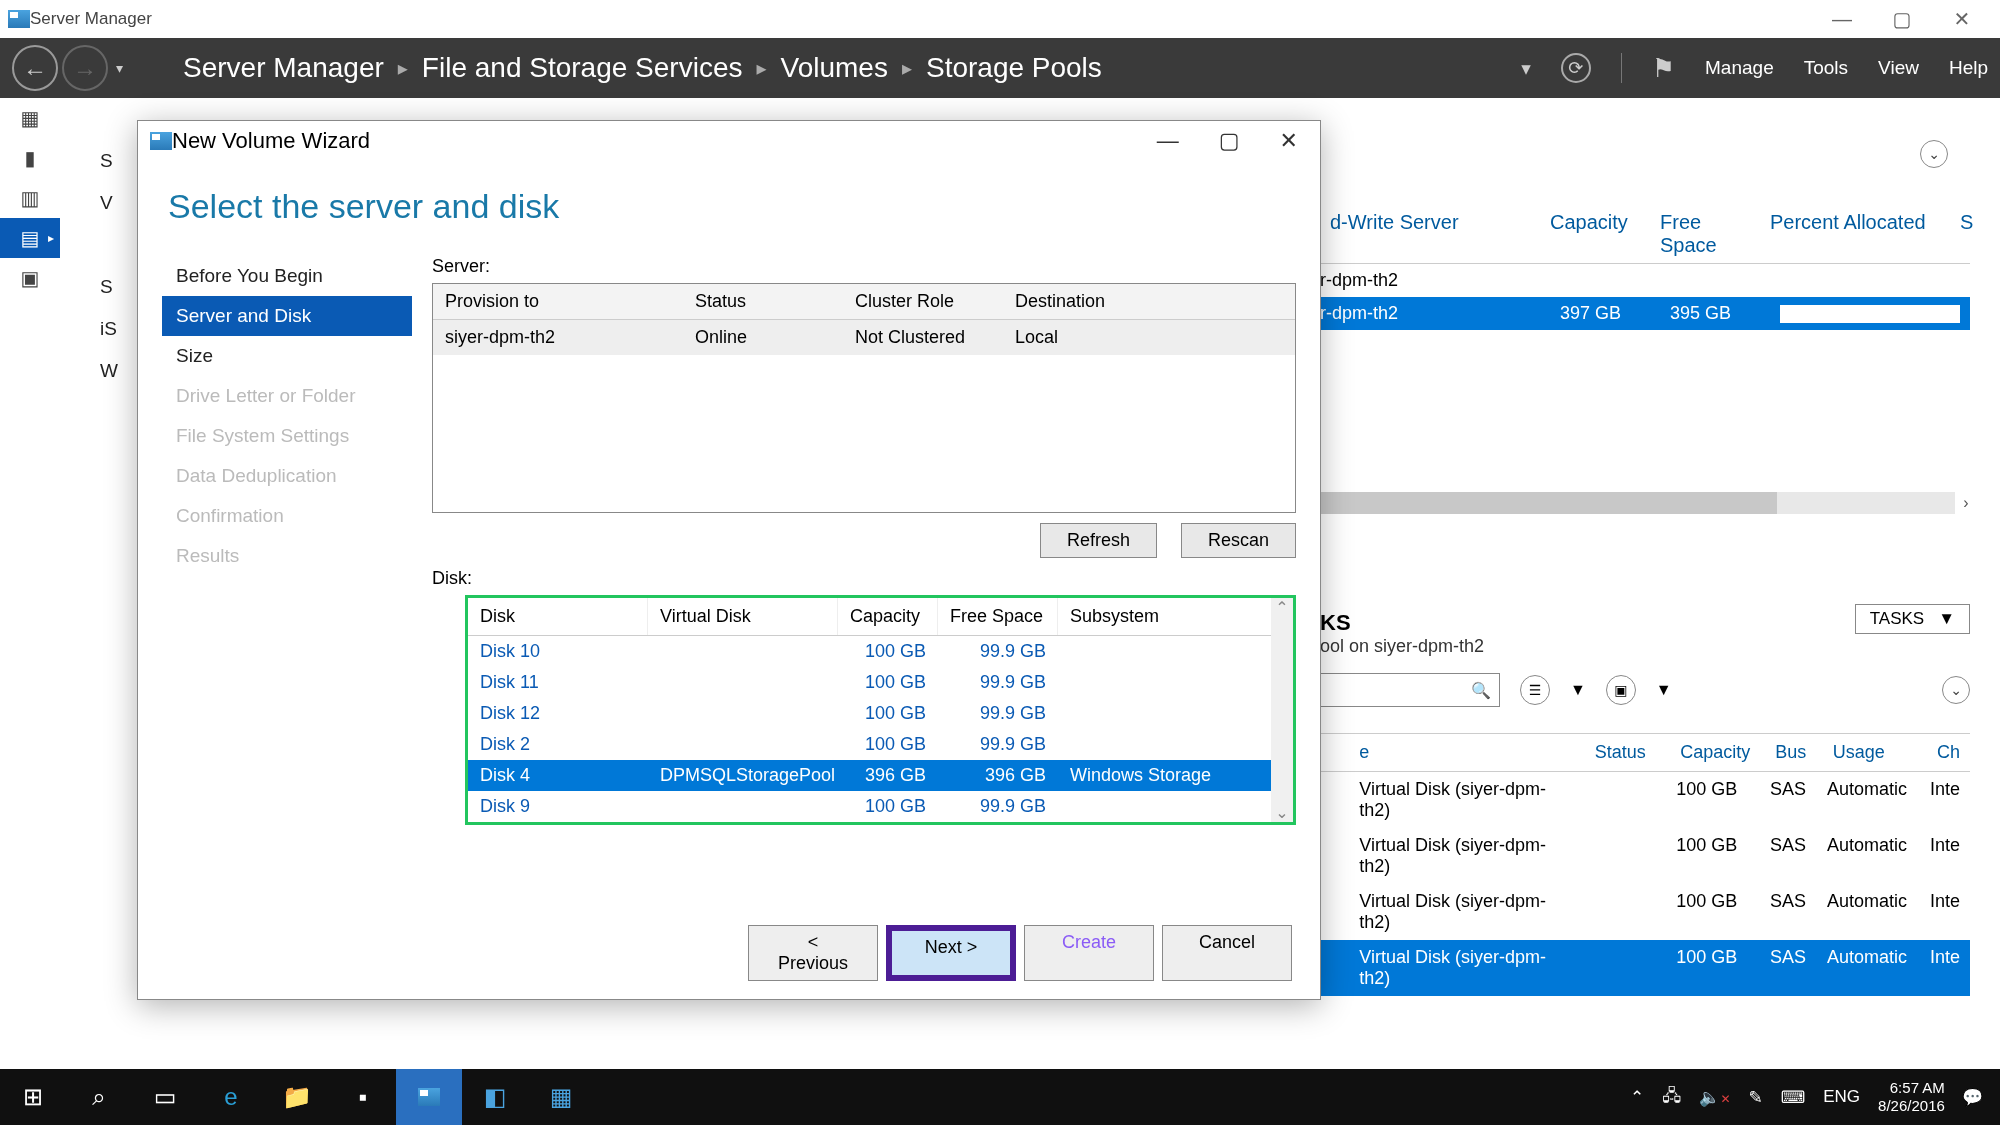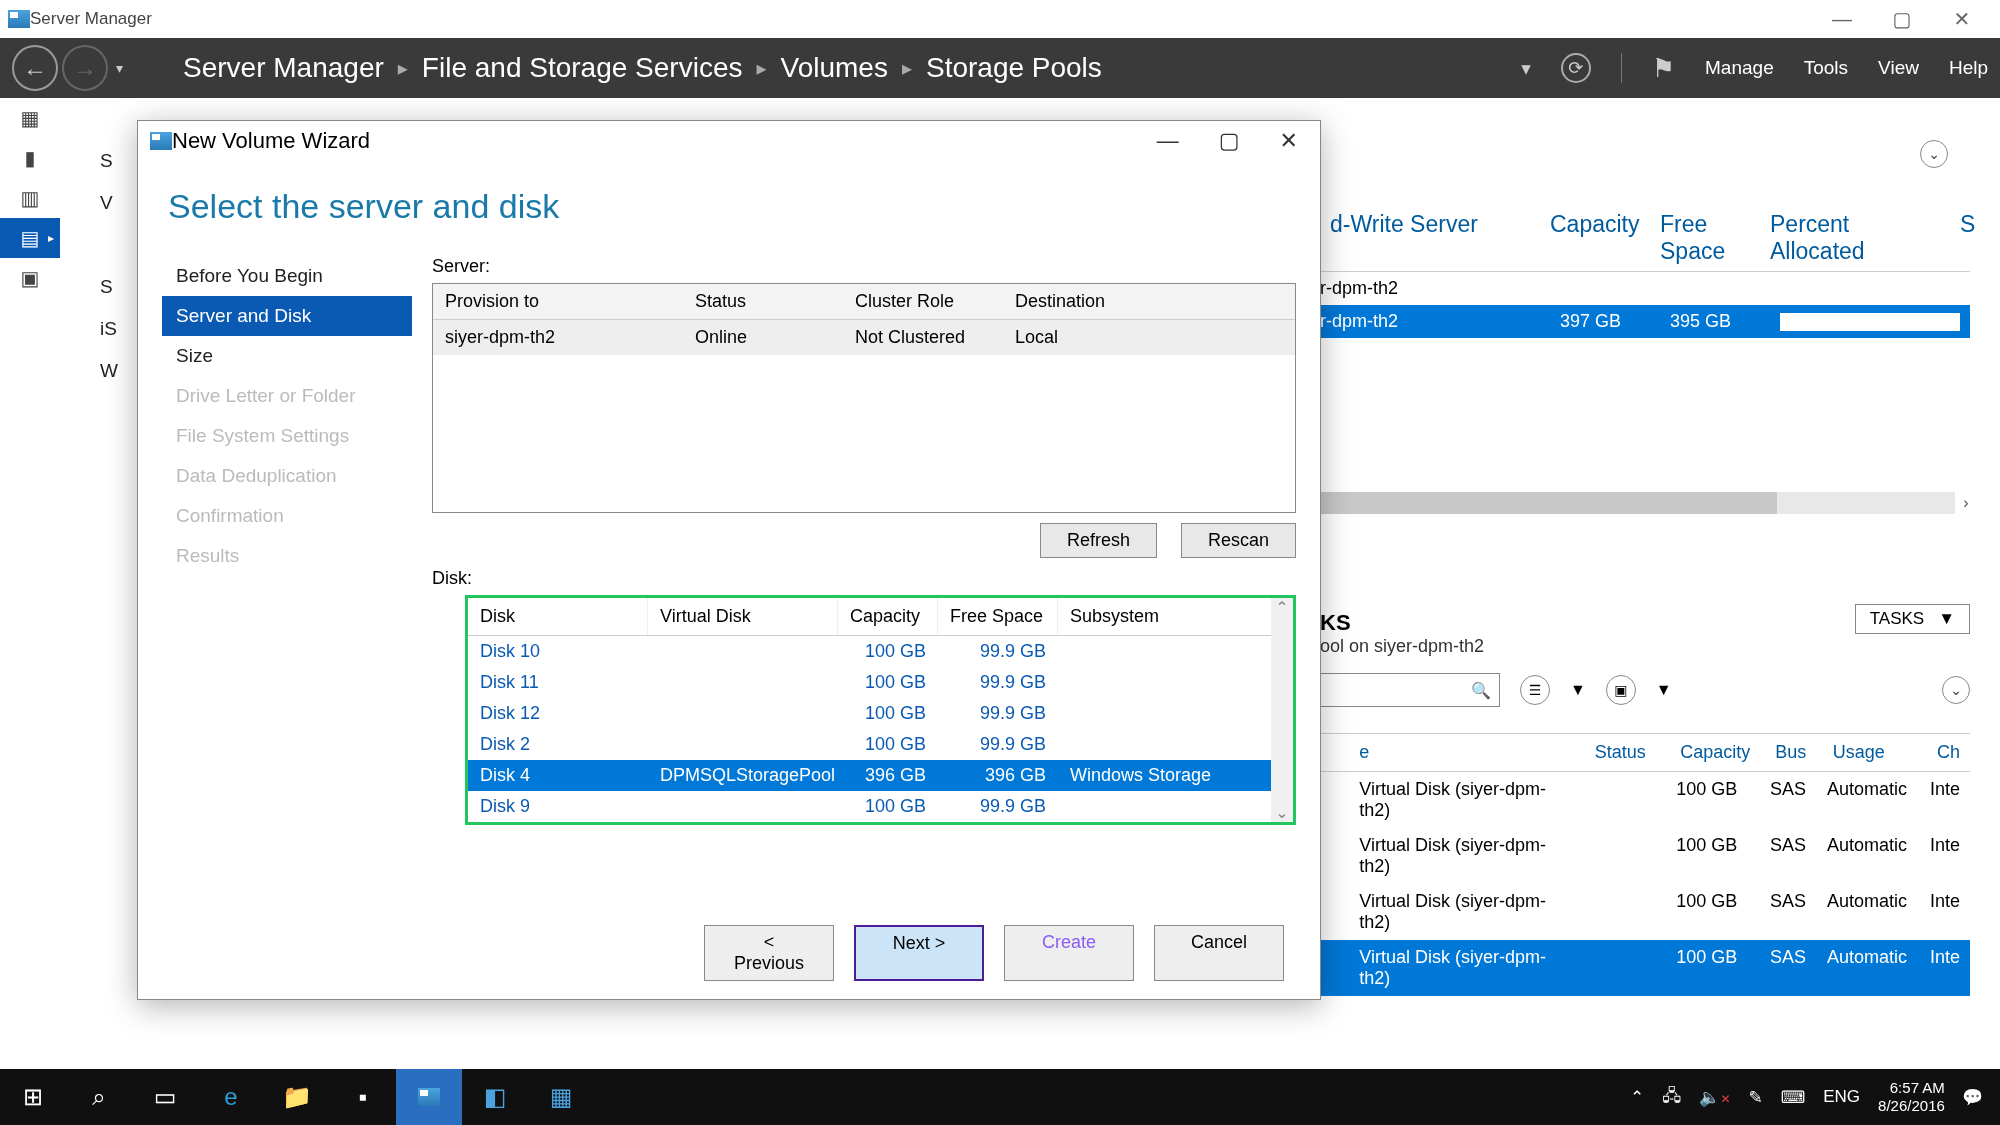--- a/index.html
+++ b/index.html
@@ -27,21 +27,21 @@
   .leftstrip .li { height:40px; display:flex; align-items:center; justify-content:center; color:#444; font-size:20px; }
   .leftstrip .li.active { background:#0a5ab4; color:#fff; position:relative;}
   .leftstrip .li.active::after { content:"▸"; position:absolute; right:6px; color:#fff; font-size:12px;}
   
   .peekcol { position:absolute; top:140px; left:100px; font-size:19px; color:#222; }
   .peekcol div { height:42px; display:flex; align-items:center;}
   
   .right-header { position:absolute; top:140px; right:36px; width:44px; height:30px; }
   .chevcircle { width:28px; height:28px; border:1px solid #888; border-radius:50%; display:flex; align-items:center; justify-content:center; color:#444; font-size:14px;}
   .pools { position:absolute; top:205px; left:1320px; right:30px; }
-  .pools-head { display:flex; font-size:23px; color:#005a9e; border-bottom:1px solid #ccc; padding:6px 0;}
+  .pools-head { display:flex; font-size:20px; color:#005a9e; border-bottom:1px solid #ccc; padding:6px 0;}
   .pools-head div { padding:0 10px;}
   .pools-row { display:flex; font-size:18px; padding:6px 0; align-items:center;}
   .pools-row.sel { background:#0078d7; color:#fff;}
   .pools-row .bar { width:180px; height:18px; background:#fff; border:1px solid #fff; }
   .hscroll { position:absolute; top:492px; left:1320px; right:45px; height:22px; background:#e8e8e8; }
   .hscroll .thumb { position:absolute; left:0; width:72%; height:100%; background:#c8c8c8;}
   .hscroll .arrow { position:absolute; right:-22px; top:0; width:22px; height:22px; display:flex; align-items:center; justify-content:center; color:#555;}
   .disks-panel { position:absolute; top:610px; left:1320px; right:30px; }
   .disks-panel .subtitle { font-size:18px; color:#333; margin-bottom:10px;}
   .disks-panel .taskbtn { position:absolute; right:0; top:-6px; border:1px solid #888; padding:4px 14px; font-size:17px; display:flex; align-items:center; gap:14px;}
@@ -73,23 +73,23 @@
   .btnrow { display:flex; justify-content:flex-end; gap:24px; margin:10px 0;}
   .btn { border:1px solid #888; background:#e8e8e8; padding:6px 26px; font-size:18px;}
   .diskbox { border:3px solid #22c55e; position:relative;margin-left:33px;}
   .diskhead { display:flex; background:#fff; border-bottom:1px solid #ccc; font-size:18px;}
   .diskhead div { padding:8px 12px; border-right:1px solid #eee;}
   .drow { display:flex; font-size:18px; color:#0a5ab4;}
   .drow div { padding:5px 12px;}
   .drow.sel { background:#0078d7; color:#fff;}
   .drow.sel div { color:#fff;}
   .diskbox .sb { position:absolute; right:0; top:0; bottom:0; width:22px; background:#f0f0f0; display:flex; flex-direction:column; justify-content:space-between; align-items:center; color:#888;}
-  .dlg-footer { position:absolute; bottom:18px; right:36px; display:flex; gap:20px;}
+  .dlg-footer { position:absolute; bottom:18px; right:28px; display:flex; gap:8px;}
   .dlg-footer .btn { width:130px; text-align:center; background:#eee;}
-  .dlg-footer .btn.primary { background:#cce4f7; border:2px solid #4c1d95;}
+  .dlg-footer .btn.primary { background:#cce4f7; border:6px solid #4c1d95;}
   .dlg-footer .btn.disabled { color:#8b5cf6;}
   
   .taskbar { position:absolute; bottom:0; left:0; right:0; height:56px; background:#101010; display:flex; align-items:center; color:#fff;}
   .taskbar .tb { width:66px; height:56px; display:flex; align-items:center; justify-content:center; font-size:24px; color:#fff;}
   .taskbar .tb.active { background:#2a6fbf;}
   .taskbar .tray { margin-left:auto; display:flex; align-items:center; gap:18px; padding-right:16px; font-size:17px;}
   .taskbar .clock { text-align:right; font-size:15px; line-height:1.2;}
   
   .sm-icon { width:22px; height:18px; display:inline-block; background:linear-gradient(#4aa3df,#2a7ab8); position:relative;}
   .sm-icon::before{content:""; position:absolute; left:2px; top:2px; width:8px; height:6px; background:#fff;}

